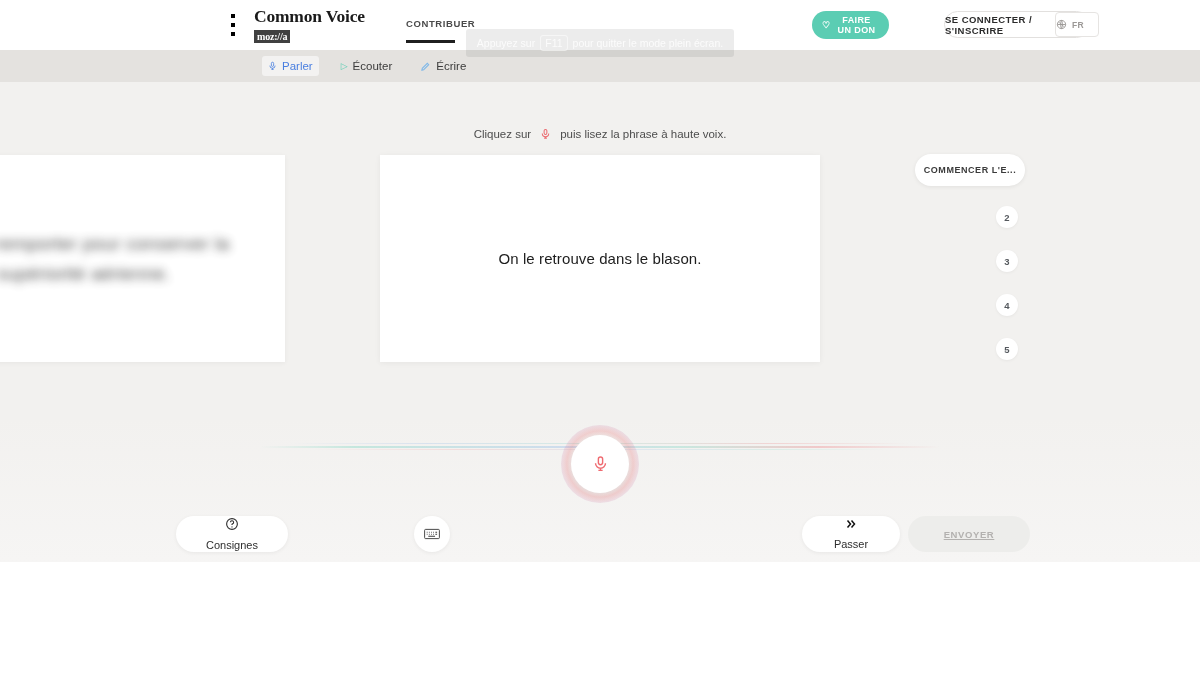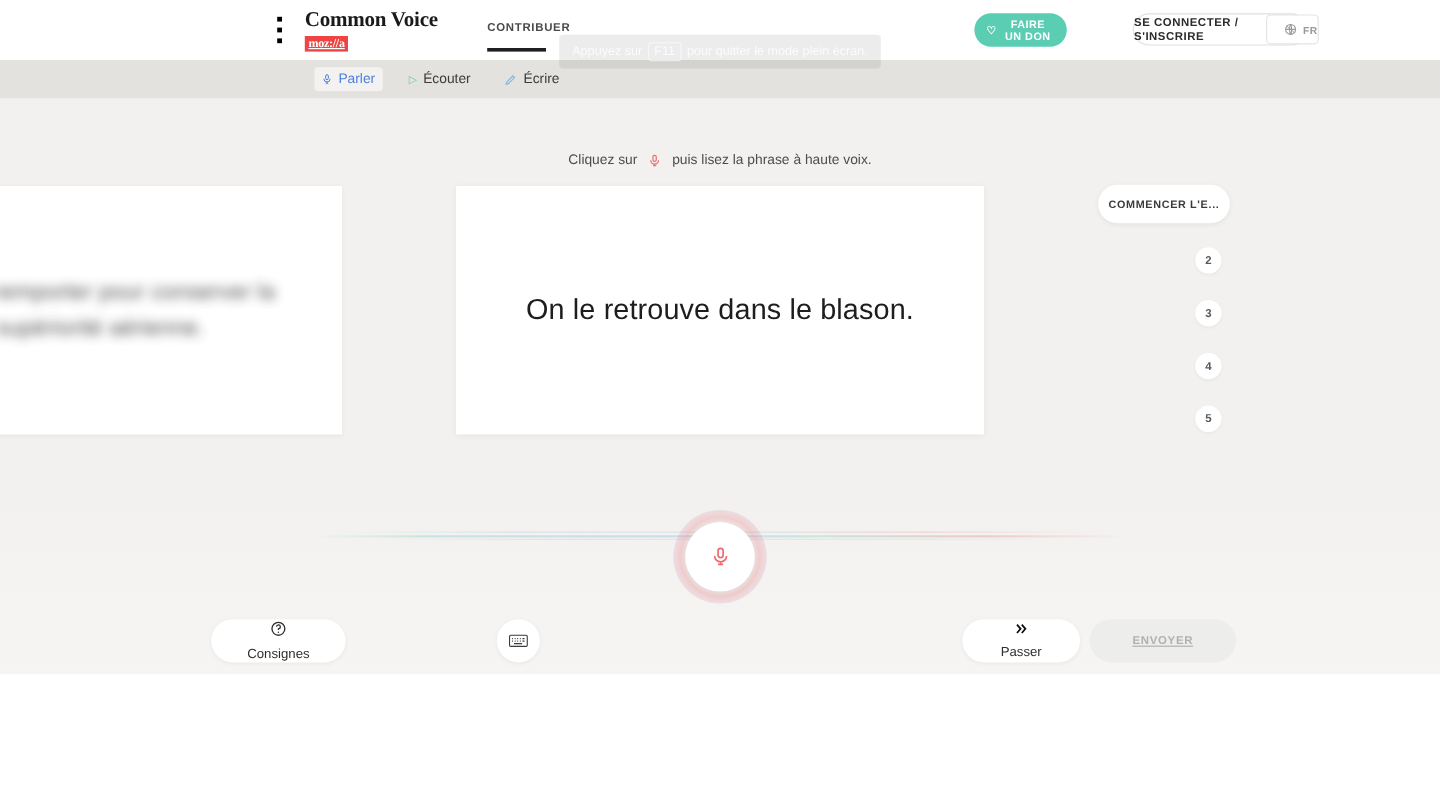--- a/index.html
+++ b/index.html
@@ -61,29 +61,28 @@
     font-weight: bold;
     font-size: 17.5px;
     color: #1a1a1a;
     letter-spacing: -0.2px;
     line-height: 19px;
     white-space: nowrap;
   }
   .brand-moz {
     display: inline-block;
     margin-top: 2px;
-    background: #ef4444;
+    background: #404040;
     color: #fff;
     font-family: "Liberation Serif", serif;
     font-weight: bold;
     font-size: 10px;
     line-height: 11px;
     padding: 1px 3px 1px 3px;
     letter-spacing: -0.2px;
-    text-decoration: underline;
   }
 
   .nav-contribuer {
     position: absolute;
     left: 406px;
     top: 18px;
     font-size: 9.5px;
     font-weight: bold;
     letter-spacing: 0.6px;
     color: #4a4a4a;
@@ -152,21 +151,21 @@
     position: absolute;
     left: 1055px;
     top: 12px;
     width: 44px;
     height: 25px;
     border: 1px solid #e6e4e2;
     border-radius: 4px;
     background: #fff;
     display: flex;
     align-items: center;
-    justify-content: flex-end;
+    justify-content: flex-start;
     gap: 5px;
     cursor: pointer;
   }
   .lang-code {
     font-size: 8.5px;
     font-weight: bold;
     color: #9b9896;
     letter-spacing: 0.4px;
   }
 
@@ -289,21 +288,21 @@
     top: 73px;
     width: 440px;
     height: 207px;
     background: #ffffff;
     box-shadow: 0 1px 6px rgba(0,0,0,0.055);
     display: flex;
     align-items: center;
     justify-content: center;
   }
   .card-main-text {
-    font-size: 24px;
+    font-size: 15px;
     color: #1d1d1d;
     text-align: left;
     letter-spacing: 0.1px;
   }
 
   .start-pill {
     position: absolute;
     left: 915px;
     top: 72px;
     width: 110px;

